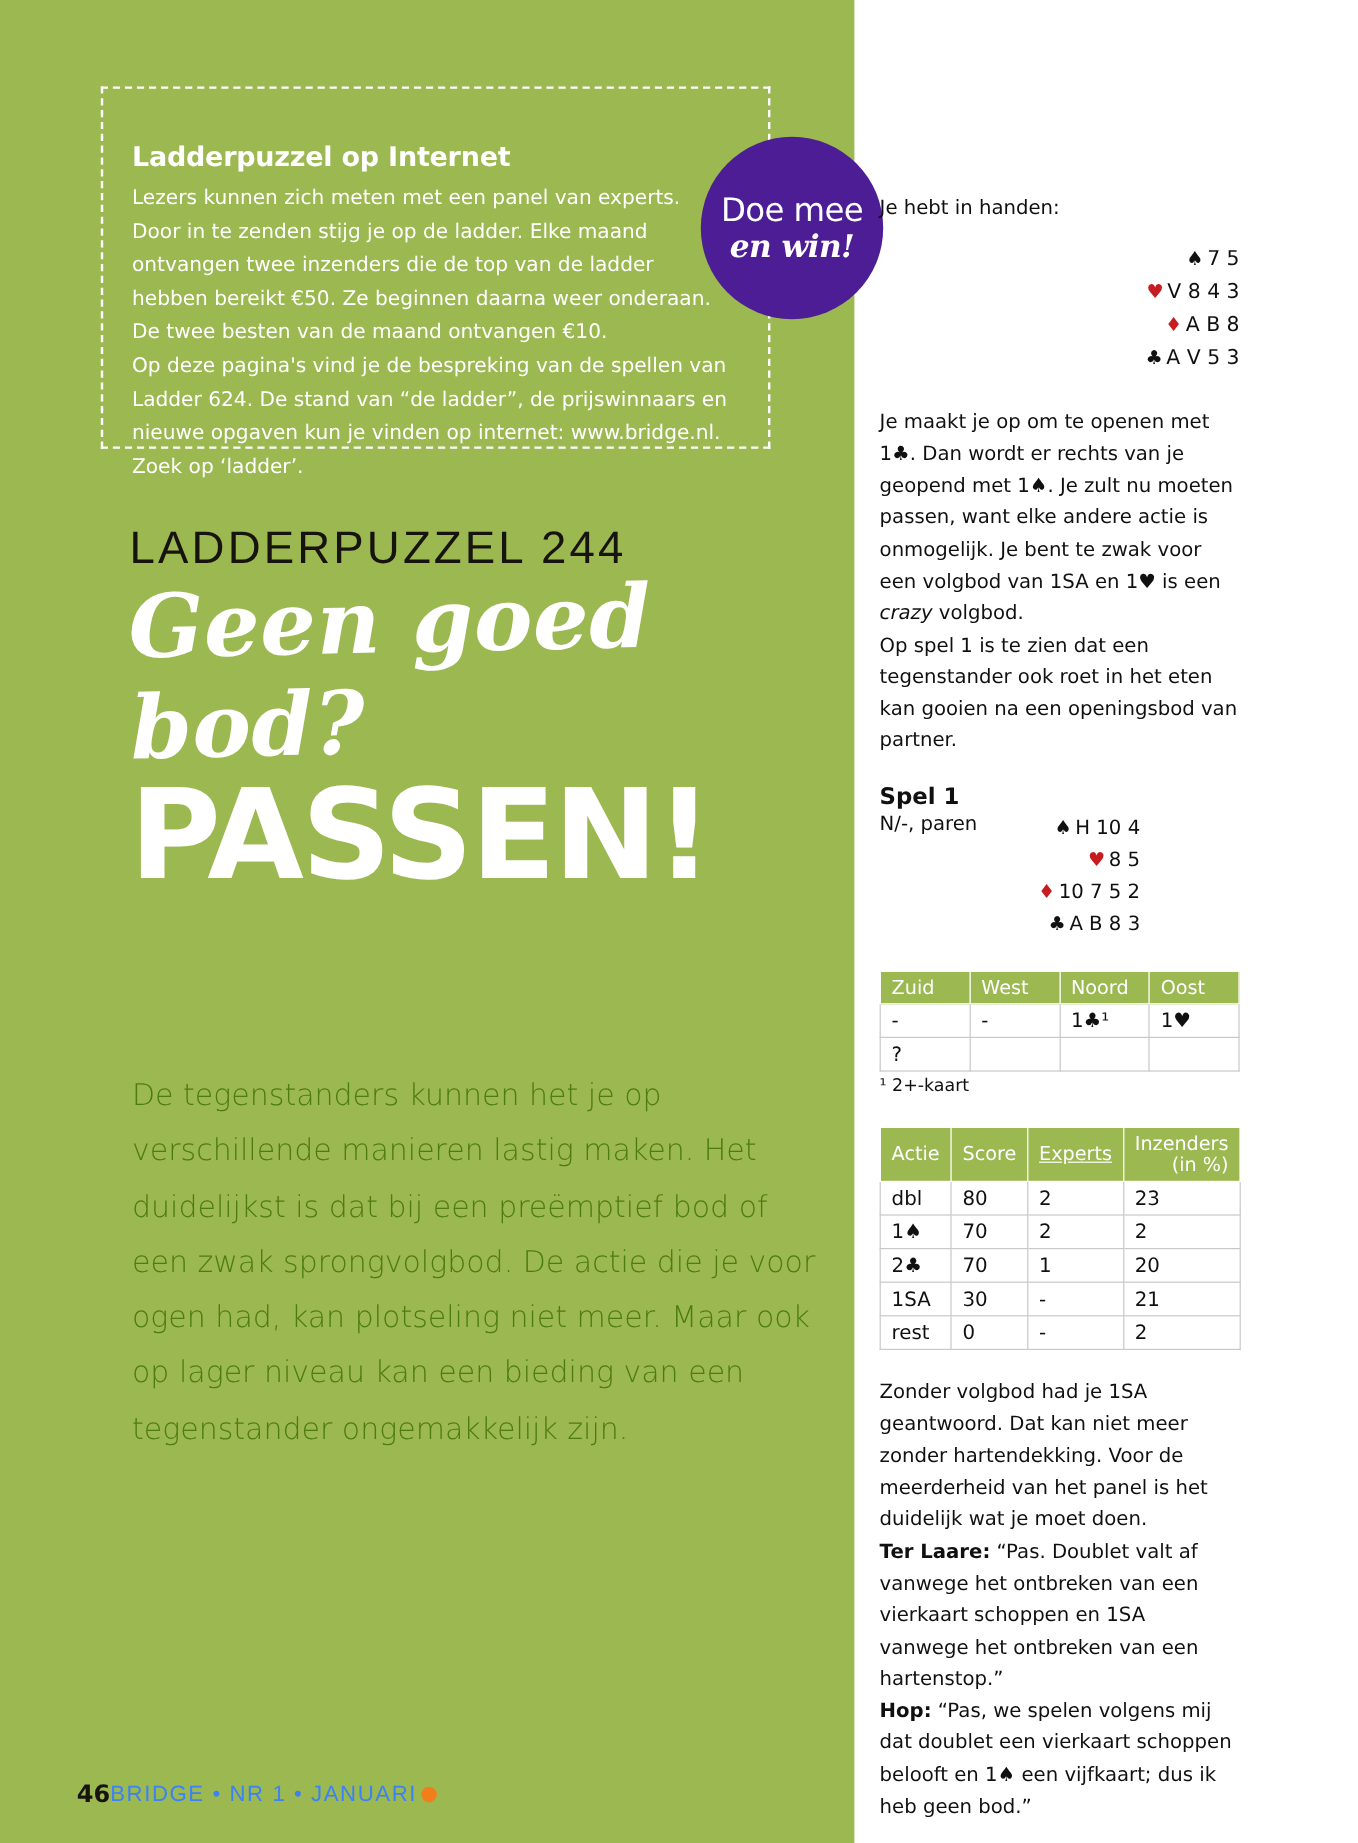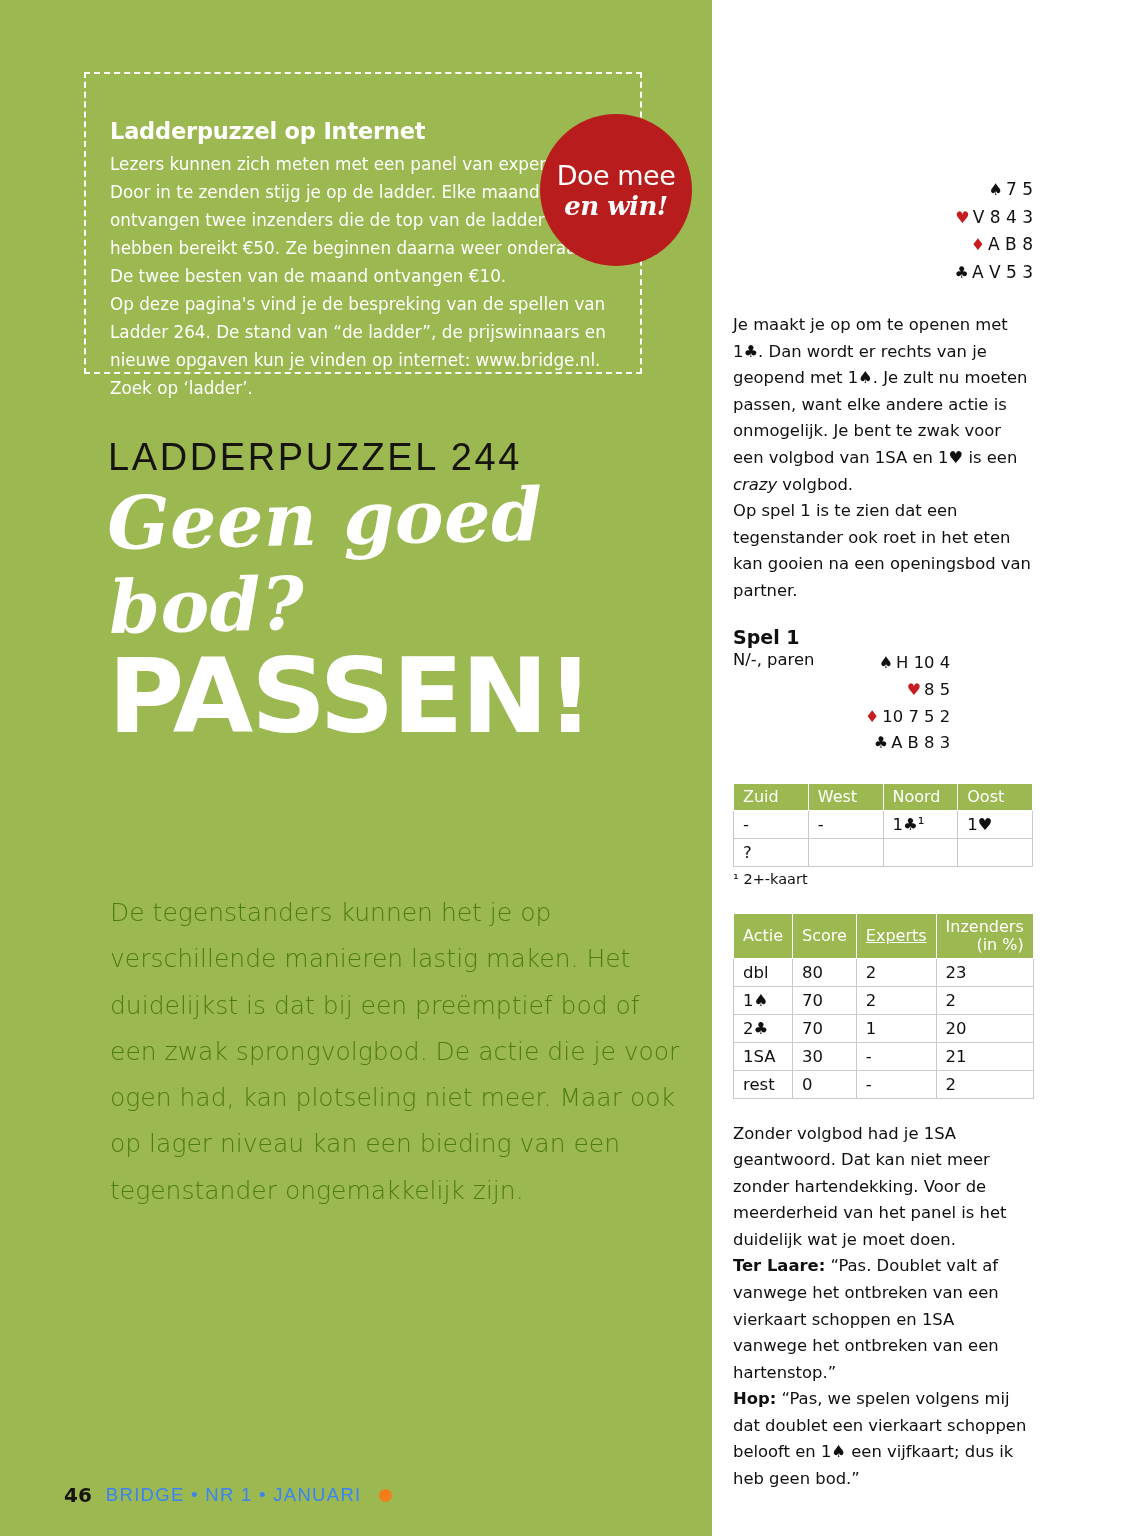--- a/index.html
+++ b/index.html
@@ -54,26 +54,26 @@
     color: #ffffff;
     width: 500px;
     font-family: "DejaVu Sans", sans-serif;
   }
   .promo-body p { margin: 0; }
   .promo-body .indent-block { margin-top: 0px; }
 
   
   .badge {
     position: absolute;
-    left: 540px;
+    left: 584px;
     top: 114px;
     width: 152px;
     height: 152px;
     border-radius: 50%;
-    background: #b91c1c;
+    background: #4c1d95;
     color: #ffffff;
     display: flex;
     flex-direction: column;
     align-items: center;
     justify-content: center;
     line-height: 1;
   }
   .badge-l1 {
     font-size: 27px;
     font-family: "DejaVu Sans", sans-serif;
@@ -139,21 +139,20 @@
     font-weight: 300;
   }
 
   
   .footer {
     position: absolute;
     left: 64px;
     top: 1483px;
     display: flex;
     align-items: center;
-    gap: 14px;
   }
   .footer-page {
     font-size: 20px;
     font-weight: bold;
     color: #17140f;
     font-family: "DejaVu Sans", sans-serif;
   }
   .footer-text {
     font-size: 18.5px;
     color: #3b82f6;
@@ -260,21 +259,21 @@
 
 <div class="page">
 
   <div class="green-panel"></div>
 
   <div class="promo-box"></div>
   <div class="promo-inner">
     <div class="promo-title">Ladderpuzzel op Internet</div>
     <div class="promo-body">
       <p>Lezers kunnen zich meten met een panel van experts. Door in te zenden stijg je op de ladder. Elke maand ontvangen twee inzenders die de top van de ladder hebben bereikt €50. Ze beginnen daarna weer onderaan. De twee besten van de maand ontvangen €10.</p>
-      <p class="indent-block">Op deze pagina's vind je de bespreking van de spellen van Ladder 264. De stand van “de ladder”, de prijswinnaars en nieuwe opgaven kun je vinden op internet: www.bridge.nl. Zoek op ‘ladder’.</p>
+      <p class="indent-block">Op deze pagina's vind je de bespreking van de spellen van Ladder 624. De stand van “de ladder”, de prijswinnaars en nieuwe opgaven kun je vinden op internet: www.bridge.nl. Zoek op ‘ladder’.</p>
     </div>
   </div>
 
   <div class="badge">
     <div class="badge-l1">Doe mee</div>
     <div class="badge-l2">en win!</div>
   </div>
 
   <div class="headline-wrap">
     <div class="kicker">LADDERPUZZEL 244</div>
@@ -285,20 +284,21 @@
   <div class="intro-body">De tegenstanders kunnen het je op verschillende manieren lastig maken. Het duidelijkst is dat bij een preëmptief bod of een zwak sprongvolgbod. De actie die je voor ogen had, kan plotseling niet meer. Maar ook op lager niveau kan een bieding van een tegenstander ongemakkelijk zijn.</div>
 
   <div class="footer">
     <span class="footer-page">46</span>
     <span class="footer-text">BRIDGE • NR 1 • JANUARI</span>
     <span class="footer-dot"></span>
   </div>
 
   <div class="right-col">
 
+    <p class="rc-text">Je hebt in handen:</p>
     <div class="gap-16"></div>
 
     <div class="hand">
       <div class="hand-row">
         <span class="suit suit-black">♠</span><span>7 5</span>
       </div>
       <div class="hand-row">
         <span class="suit suit-red">♥</span><span>V 8 4 3</span>
       </div>
       <div class="hand-row">

